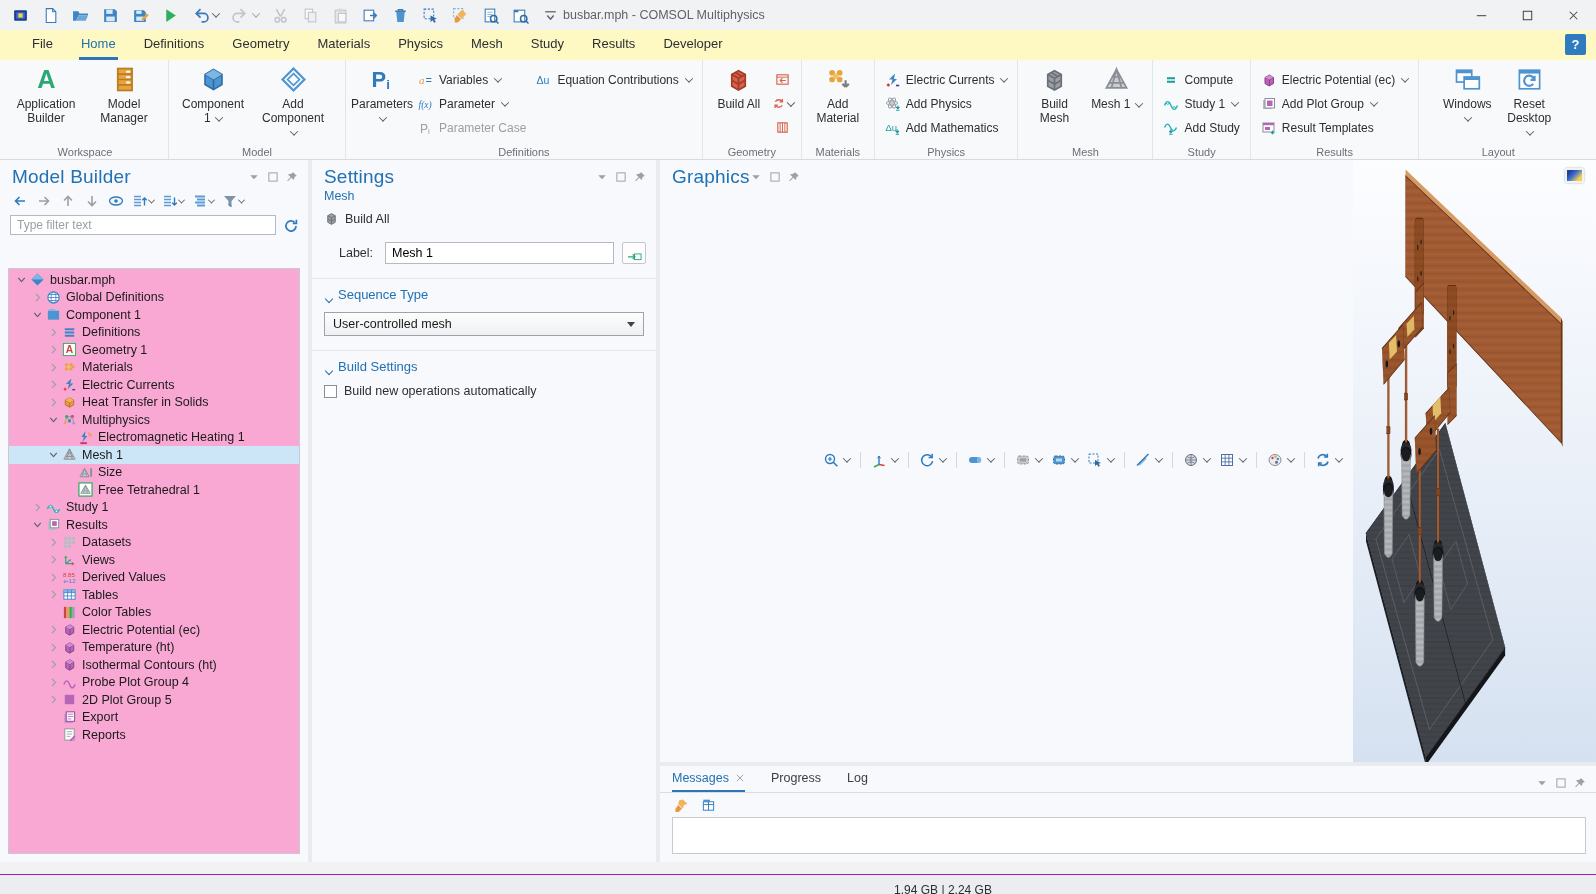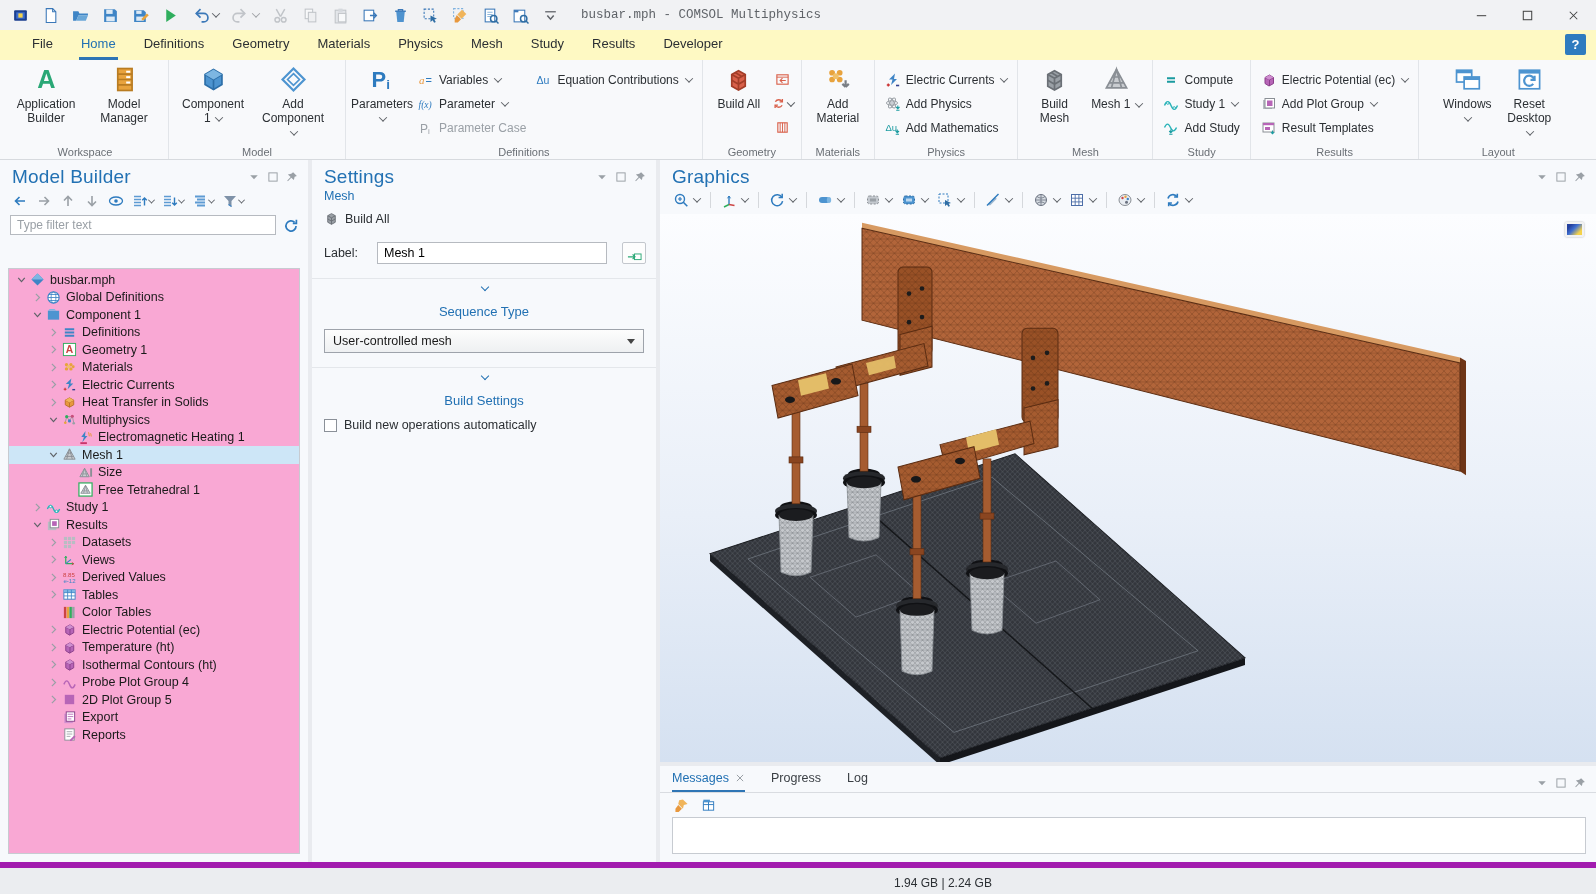--- a/index.html
+++ b/index.html
@@ -8,21 +8,21 @@
 
   
   .titlebar { height:30px; display:flex; align-items:center; background:#f1f2f4; }
   .qat { display:flex; align-items:center; gap:5px; padding-left:8px; }
   .qbtn { display:flex; align-items:center; gap:2px; padding:2px 4px; border-radius:3px; }
   .qbtn.dis { opacity:.55; }
   .ic16 { width:17px; height:17px; display:inline-block; }
   .ic16 svg, .sicon svg, .bicon svg, .ticon svg, .xicon svg { width:100%; height:100%; display:block; }
   .chev { width:6px; height:6px; border-right:1.3px solid #5f6368; border-bottom:1.3px solid #5f6368;
     transform:rotate(45deg) translate(-1px,-1px); display:inline-block; margin-left:2px; }
-  .win-title { margin-left:18px; color:#5f6368; font-size:12.5px;font-family:Liberation Mono, monospace; }
+  .win-title { color:#5f6368; font-size:12.5px; }
   .winbtns { margin-left:auto; display:flex; height:30px; }
   .winbtn { width:46px; display:flex; align-items:center; justify-content:center; }
   .winbtn svg { width:15px; height:15px; }
 
   
   .tabrow { height:30px; display:flex; align-items:stretch; padding-left:18px; background:#fef9c3; position:relative; }
   .tab { display:flex; align-items:center; padding:0 2px; margin:0 12px; font-size:13px; color:#2b2f33; border-bottom:3px solid transparent; }
   .tab.active { color:#2271b3; border-bottom-color:#2e75b5; }
   .helpbtn { position:absolute; right:10px; top:4px; width:21px; height:21px; background:#2e7bbf; color:#fff;
     border-radius:2px; display:flex; align-items:center; justify-content:center; font-weight:bold; font-size:13px; }
@@ -70,59 +70,59 @@
   .trow { display:flex; align-items:center; height:17.5px; font-size:12.5px; color:#1a1a1a; white-space:nowrap; }
   .trow.sel { background:#cde6f7; }
   .texp { width:13px; height:13px; flex:none; display:inline-block; }
   .texp svg { width:100%; height:100%; }
   .ticon { width:15px; height:15px; flex:none; margin:0 5px 0 2px; }
 
   
   .sub { padding:0 12px; font-size:12.5px; color:#2271b3; margin-top:1px; }
   .srow-buildall { display:flex; align-items:center; gap:6px; padding:8px 12px 0; font-size:12.5px; }
   .srow-buildall .sicon { width:15px; height:15px; }
-  .labelrow { display:flex; align-items:center; gap:15px; padding:16px 10px 0 12px; }
+  .labelrow { display:flex; align-items:center; gap:8px; padding:16px 10px 0 12px;margin-left:15px; }
   .labelrow .lab { font-size:12.5px; width:38px; }
   .labelrow input { flex:1; height:22px; border:1px solid #b6bac0; background:#fff; padding:0 6px; font-size:12.5px;
     font-family:"Liberation Sans", sans-serif; }
   .renamebtn { width:24px; height:22px; border:1px solid #c3c7cd; background:#fdfdfd; border-radius:2px;
     display:flex; align-items:center; justify-content:center; }
   .renamebtn .xicon { width:15px; height:15px; }
   .section { margin-top:14px; border-top:1px solid #e4e7eb; padding:8px 12px 0; }
-  .sechead { display:flex; align-items:center; gap:14px; font-size:13px; color:#2271b3;flex-direction:column; }
+  .sechead { display:flex; align-items:flex-end; gap:6px; font-size:13px; color:#2271b3; }
   .sechead .chev { border-color:#2271b3; transform:rotate(45deg); margin-top:-3px; }
   .selectbox { margin-top:10px; height:24px; border:1px solid #9ea3ab; background:linear-gradient(#fdfdfd,#eef0f2);
     display:flex; align-items:center; padding:0 8px; font-size:12.5px; color:#1a1a1a; }
   .selectbox .arr { margin-left:auto; width:0; height:0; border-left:4px solid transparent; border-right:4px solid transparent; border-top:5px solid #444; }
   .checkrow { display:flex; align-items:center; gap:7px; margin-top:10px; font-size:12.5px; }
   .checkbox { width:13px; height:13px; border:1px solid #8a9098; background:#fff; flex:none; }
 
   
-  #p-graphics { position:relative; flex:1; background:#f7f9fc; display:flex; flex-direction:column; }
+  #p-graphics { position:relative; flex:1; background:#f7f9fc; display:flex; flex-direction:row; }
   .gfx-toolbar { display:flex; align-items:center; gap:3px; padding:2px 8px 4px 10px; }
   .gbtn { display:flex; align-items:center; gap:3px; padding:2px 3px; border-radius:3px; }
   .gbtn .xicon { width:16px; height:16px; }
   .gdivider { width:1px; height:16px; background:#d5d8dc; margin:0 4px; }
   .canvas { position:relative; flex:1; overflow:hidden; }
   .canvas svg.scene { position:absolute; inset:0; width:100%; height:100%; }
   .thumb { position:absolute; top:8px; right:12px; width:19px; height:15px; border:2px solid #f2f2f2; border-radius:2px;
     background:linear-gradient(135deg,#24419f 20%,#3f6fd0 45%,#f4d24a 80%); box-shadow:0 0 2px rgba(0,0,0,.35); }
 
   
   #p-messages { height:96px; margin-top:4px; background:#f7f9fc; display:flex; flex-direction:column; }
   .msg-tabs { display:flex; align-items:stretch; height:27px; border-bottom:1px solid #d9dce1; padding-left:12px; position:relative; }
   .mtab { display:flex; align-items:center; gap:6px; margin-right:26px; font-size:12.5px; color:#3a3f44; border-bottom:2px solid transparent; }
   .mtab.active { color:#2271b3; border-bottom-color:#2e75b5; }
   .mtab .xicon { width:10px; height:10px; }
   .msg-toolbar { display:flex; align-items:center; gap:8px; padding:3px 0 2px 12px; }
   .msg-toolbar .xicon { width:15px; height:15px; }
   .msgbox { flex:1; margin:0 10px 8px 12px; background:#fff; border:1px solid #c7cbd1; }
 
   
-  .statusbar { position:absolute; left:0; right:0; bottom:0; height:32px; background:#ebedf0; border-top:6px solid #a21caf; }
+  .statusbar { position:absolute; left:0; right:0; bottom:0; height:20px; background:#ebedf0; border-top:1px solid #a21caf; }
   .statusbar span { position:absolute; left:943px; top:8px; transform:translateX(-50%); font-size:12px; color:#2b2f33; }
 
   .xicon { display:inline-block; }
 </style>
 </head>
 <body>
 
 <div class="titlebar">
   <div class="qat" id="qat">
       <div class="qbtn">

